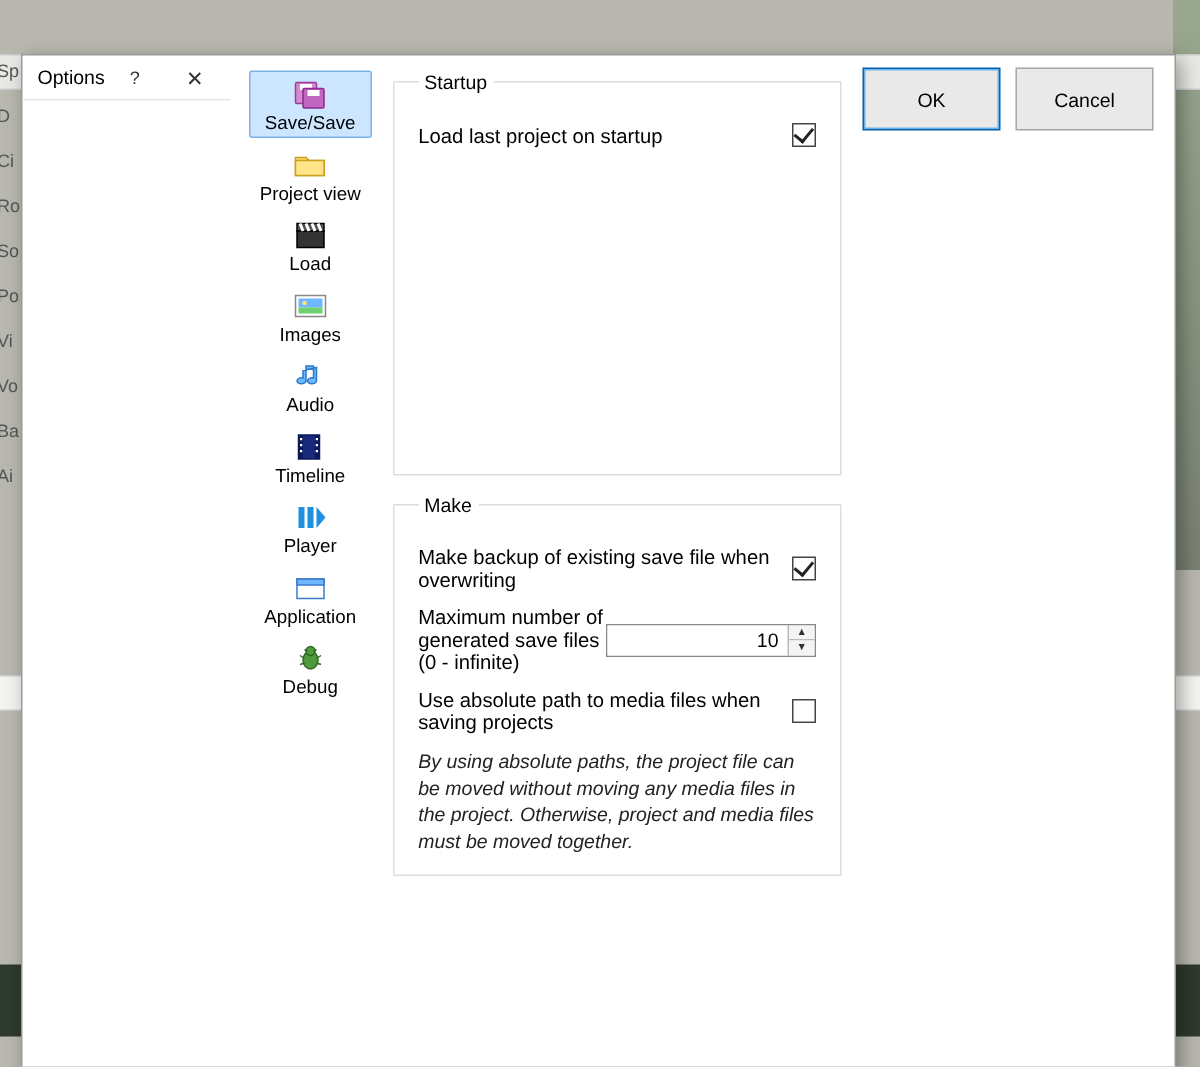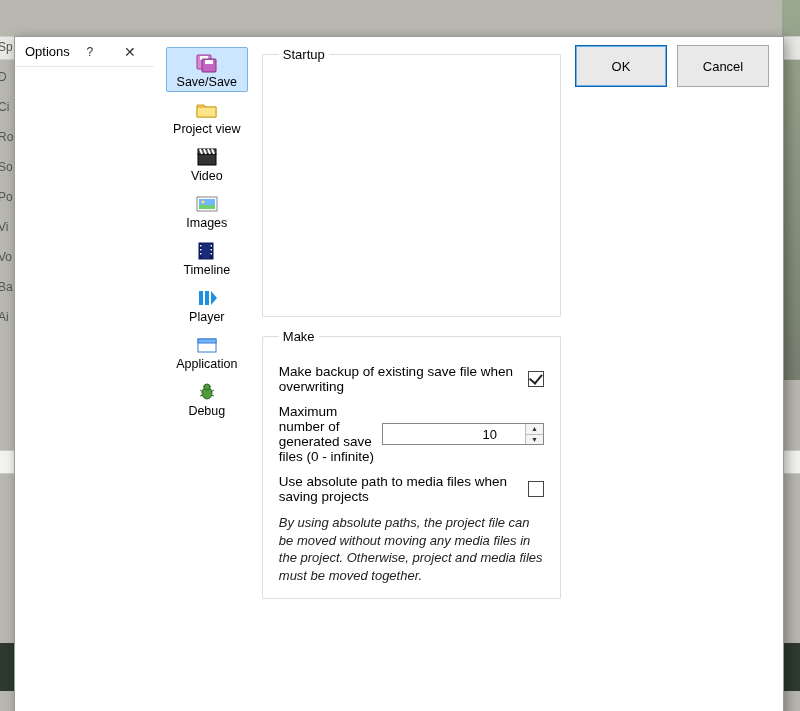--- a/index.html
+++ b/index.html
@@ -49,21 +49,21 @@
   .sideitem.selected { background:#cde6ff; border:1px solid #7bb2e6; }
   .sideitem .icon { width:26px; height:22px; display:flex; align-items:center; justify-content:center; }
   .sideitem .lbl { font-size:12.5px; color:#000; margin-top:1px; white-space:nowrap;}
   .main { flex:1; padding-left:10px; display:flex; flex-direction:column; }
   fieldset { border:1px solid #ddd; border-radius:1px; padding: 14px 16px 14px 16px; margin:4px 4px 8px 0; }
   legend { font-size:13px; color:#000; padding:0 4px;}
   .row { display:flex; align-items:center; margin: 6px 0 10px 0; }
   .row .lbl { flex:1; font-size:13.5px; color:#000;}
   .checkbox { width:16px; height:16px; border:1px solid #444; background:#fff; display:flex; align-items:center; justify-content:center; }
   .checkbox.checked::after { content:""; width:10px; height:6px; border-left:2px solid #222; border-bottom:2px solid #222; transform: rotate(-50deg) translate(1px,-1px);}
-  .spinwrap { display:flex; align-items:stretch; border:1px solid #888; height:22px; background:#fff;gap:22px;}
+  .spinwrap { display:flex; align-items:stretch; border:1px solid #888; height:22px; background:#fff;}
   .spinwrap input { border:none; width:120px; text-align:right; padding:0 6px; font-size:13px; outline:none; font-family:inherit;}
   .spinbtns { width:18px; display:flex; flex-direction:column; border-left:1px solid #bbb;}
   .spinbtns div { flex:1; display:flex; align-items:center; justify-content:center; font-size:7px; color:#333; background:#f4f4f4;}
   .spinbtns div:first-child { border-bottom:1px solid #bbb;}
   .hint { font-style:italic; font-size:13px; color:#222; line-height:1.35; margin-top:8px;}
   .buttons { display:flex; justify-content:flex-end; gap:10px; padding:8px 14px 12px 0;}
   .winbtn { min-width:92px; height:42px; background:#e9e9e9; border:1px solid #a8a8a8; font-size:13px; font-family:inherit; padding:0 14px;}
   .winbtn.default { border:1px solid #0a64ad; box-shadow: inset 0 0 0 1px #6cb1e8;}
   .startup-box { height:270px;}
 </style>
@@ -120,35 +120,43 @@
       </div>
 
       <div class="sideitem">
         <span class="icon">
           <svg width="24" height="20" viewBox="0 0 24 20">
             <rect x="3" y="7" width="18" height="11" fill="#333" stroke="#000"></rect>
             <rect x="3" y="2" width="18" height="5" fill="#555" stroke="#000"></rect>
             <path d="M5 2 l2 5 M9 2 l2 5 M13 2 l2 5 M17 2 l2 5" stroke="#fff" stroke-width="2"></path>
           </svg>
         </span>
-        <span class="lbl">Video</span>
+        <span class="lbl">Load</span>
       </div>
 
       <div class="sideitem">
         <span class="icon">
           <svg width="24" height="20" viewBox="0 0 24 20">
             <rect x="2" y="3" width="20" height="14" fill="#fff" stroke="#888"></rect>
             <rect x="4" y="5" width="16" height="6" fill="#6fb7ff"></rect>
             <rect x="4" y="11" width="16" height="4" fill="#6fd06f"></rect>
             <circle cx="8" cy="8" r="1.5" fill="#ffe36f"></circle>
           </svg>
         </span>
         <span class="lbl">Images</span>
       </div>
 
+      <div class="sideitem">
+        <span class="icon">
+          <svg width="24" height="20" viewBox="0 0 24 20">
+            <path d="M9 3 v10 a3 2 0 1 1 -2 -2 V6 l9 -2 v9 a3 2 0 1 1 -2 -2 V3 z" fill="#6fb7ff" stroke="#2a7acc"></path>
+          </svg>
+        </span>
+        <span class="lbl">Audio</span>
+      </div>
 
       <div class="sideitem">
         <span class="icon">
           <svg width="24" height="20" viewBox="0 0 24 20">
             <rect x="4" y="2" width="14" height="16" fill="#1a2a7a" stroke="#0a1a5a"></rect>
             <rect x="4" y="2" width="3" height="16" fill="#0a1a5a"></rect>
             <rect x="15" y="2" width="3" height="16" fill="#0a1a5a"></rect>
             <rect x="5" y="4" width="1.5" height="1.5" fill="#fff"></rect>
               <rect x="5" y="8" width="1.5" height="1.5" fill="#fff"></rect>
               <rect x="5" y="12" width="1.5" height="1.5" fill="#fff"></rect>
@@ -189,20 +197,24 @@
             <path d="M5 8 l3 2 M5 14 l3 -1 M19 8 l-3 2 M19 14 l-3 -1 M8 4 l2 1 M16 4 l-2 1" stroke="#2e6a22" stroke-width="1"></path>
           </svg>
         </span>
         <span class="lbl">Debug</span>
       </div>
     </div>
 
     <div class="main">
       <fieldset class="startup-box">
         <legend>Startup</legend>
+        <div class="row">
+          <div class="lbl">Load last project on startup</div>
+          <div class="checkbox checked"></div>
+        </div>
       </fieldset>
 
       <fieldset>
         <legend>Make</legend>
 
         <div class="row">
           <div class="lbl">Make backup of existing save file when overwriting</div>
           <div class="checkbox checked"></div>
         </div>
 

